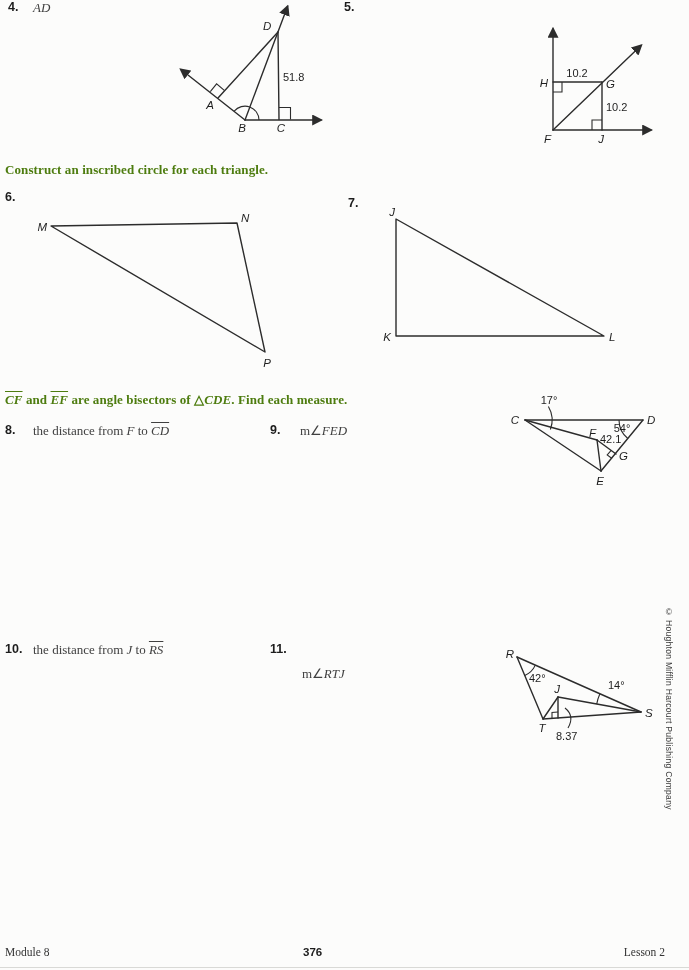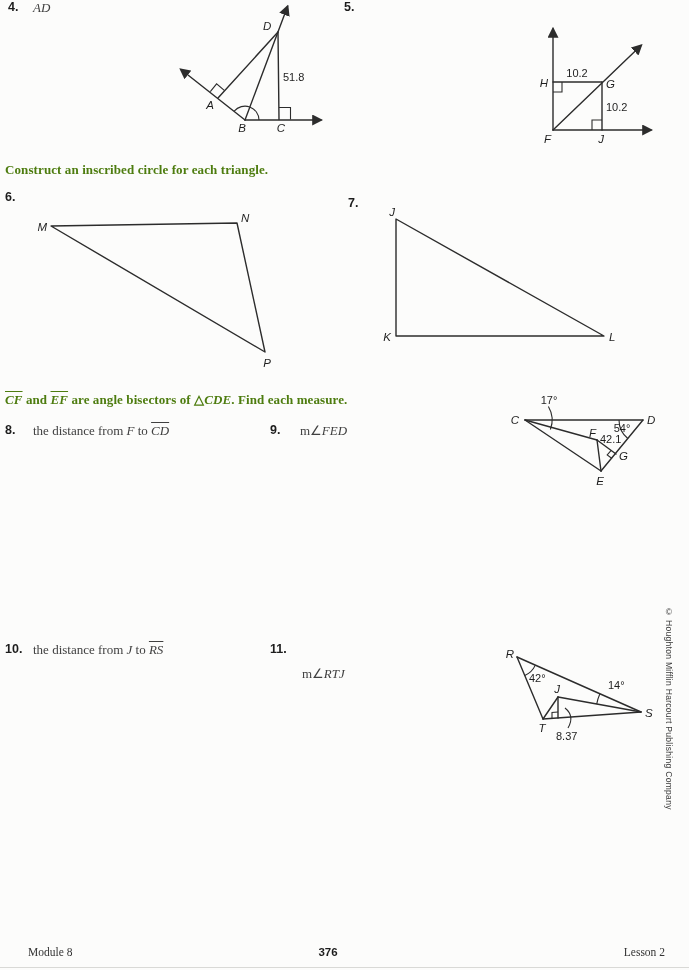--- a/index.html
+++ b/index.html
@@ -7,22 +7,22 @@
     position:relative; width:689px; height:970px; margin:0 auto;
     background:#fcfcfb; overflow:hidden;
     font-family:"Liberation Serif", serif; color:#232323;
   }
   .abs { position:absolute; white-space:nowrap; }
   .num { font:bold 12.5px "Liberation Sans", sans-serif; color:#1d1d1d; }
   .body-text { font:13px "Liberation Serif", serif; color:#404040; }
   .heading { font:bold 13px "Liberation Serif", serif; color:#4d7c0f; letter-spacing:.1px; }
   .em { font-style:italic; }
   .ov { text-decoration:overline;text-align:right; }
-  .footer-text { font:11.5px "Liberation Serif", serif; color:#333;margin-left:23px; }
-  .page-num { font:bold 11.5px "Liberation Sans", sans-serif; color:#1d1d1d; text-align:center; }
+  .footer-text { font:11.5px "Liberation Serif", serif; color:#333; }
+  .page-num { font:bold 11.5px "Liberation Sans", sans-serif; color:#1d1d1d; }
   .copyright {
     writing-mode:vertical-rl; font:8.5px "Liberation Sans", sans-serif;
     color:#3d3d3d; letter-spacing:.3px;
   }
   svg.diagram { position:absolute; overflow:visible; }
   .dline { stroke:#2c2c2c; stroke-width:1.4; fill:none; stroke-linecap:round; stroke-linejoin:round; }
   .dthin { stroke:#2c2c2c; stroke-width:1.1; fill:none; stroke-linejoin:miter; }
   svg text { font:italic 11.5px "Liberation Sans", sans-serif; fill:#1e1e1e; }
   svg text.meas { font-style:normal; font-size:11px; }
   .bottom-rule { position:absolute; left:0; top:967px; width:689px; height:1px; background:#d9d9d6; }

